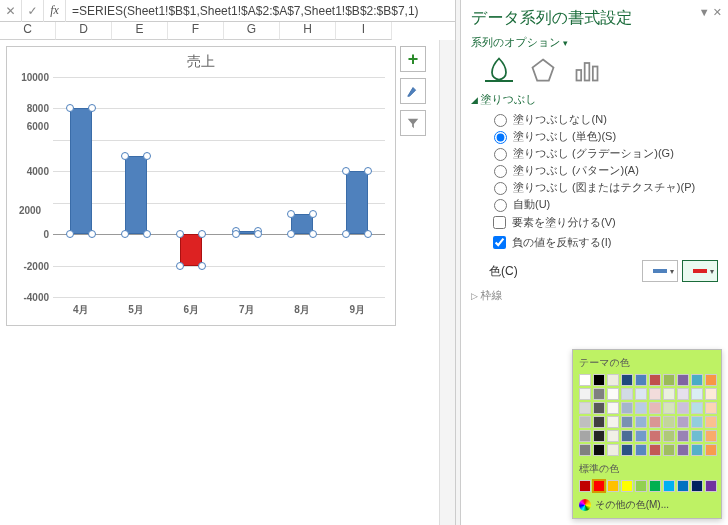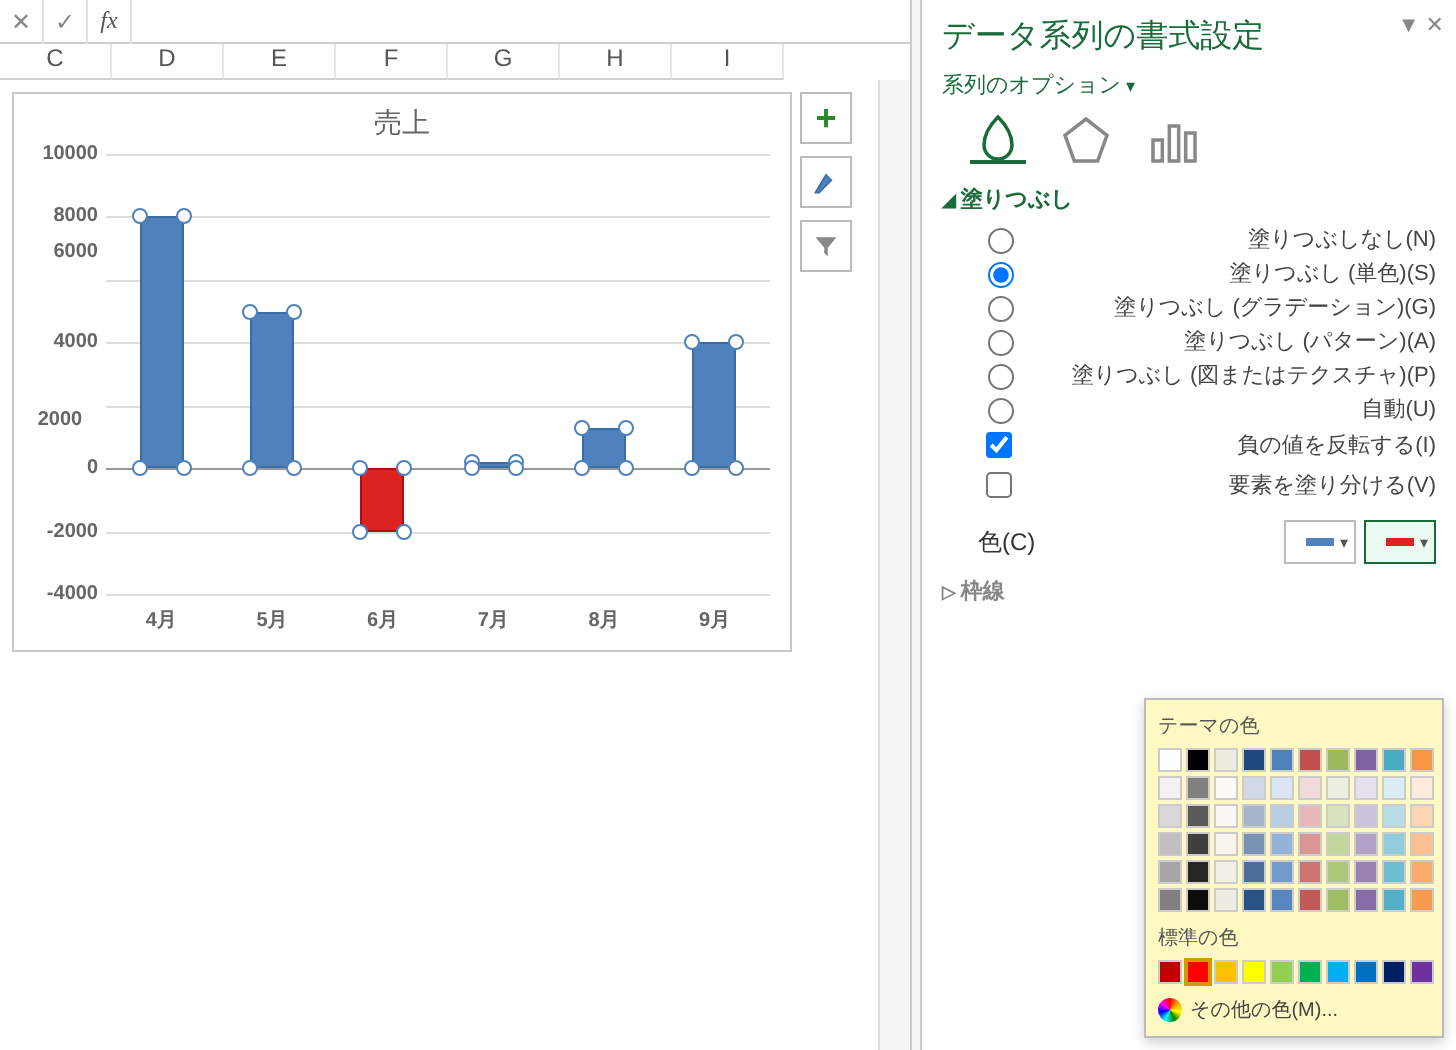--- a/index.html
+++ b/index.html
@@ -31,49 +31,50 @@
   .panel-title { color: #1a6b3a; font-size: 16px; margin: 2px 0 6px; }
   .panel-close { position: absolute; top: 6px; right: 6px; font-size: 11px; color: #888; }
   .series-opt { color: #1a6b3a; font-size: 11px; margin-bottom: 8px; }
   .series-opt::after { content: " ▾"; font-size: 9px; }
   .type-icons { display: flex; gap: 16px; margin: 4px 0 10px 14px; }
   .type-ico { width: 28px; height: 24px; display: flex; align-items: center; justify-content: center; }
   .type-ico.active { border-bottom: 2px solid #1a6b3a; }
   .type-ico svg { stroke: #888; fill: none; stroke-width: 1.5; }
   .type-ico.active svg { stroke: #1a6b3a; }
   .sect { margin: 4px 0 6px; }
-  .sect-head { color: #1a6b3a; font-size: 11px; font-weight: bold; margin-bottom: 4px; }
+  .sect-head { color: #1a6b3a; font-size: 11px; font-weight: normal; margin-bottom: 4px; }
   .sect-head::before { content: "◢ "; font-size: 9px; }
   .sect-head.collapsed::before { content: "▷ "; color: #888; }
-  .radio-row, .check-row { display: flex; align-items: center; margin: 1px 0 1px 18px; font-size: 11px; color: #444; justify-content: space-between; }
+  .radio-row, .check-row { display: flex; align-items: center; margin: 1px 0 1px 18px; font-size: 11px; color: #444; }
   .radio-row input, .check-row input { margin-right: 6px; }
   .color-row { display: flex; align-items: center; justify-content: space-between; margin: 8px 0 4px 18px; }
   .color-btns { display: flex; gap: 4px; }
   .cbtn { width: 36px; height: 22px; border: 1px solid #bbb; display: flex; align-items: center; justify-content: center; position: relative; }
   .cbtn .bar-ico { width: 14px; height: 4px; background: #4f81bd; }
   .cbtn.neg { background: #eafaf0; border-color: #1a6b3a; }
   .cbtn.neg .bar-ico { background: #d22; }
   .cbtn::after { content: "▾"; font-size: 8px; position: absolute; right: 3px; color: #555; }
   .trans-row { display: flex; align-items: center; margin: 4px 0 4px 18px; font-size: 11px; color: #444; gap: 8px; }
-  .color-popup { position: absolute; bottom: 6px; right: 6px; width: 150px; border: 1px solid #bbb; background: #fef9c3; box-shadow: 0 2px 6px rgba(0,0,0,0.2); padding: 6px; }
+  .color-popup { position: absolute; bottom: 6px; right: 6px; width: 150px; border: 1px solid #bbb; background: #bef264; box-shadow: 0 2px 6px rgba(0,0,0,0.2); padding: 6px; }
   .pop-label { font-size: 10px; color: #555; margin-bottom: 4px; }
   .swatch-grid { display: grid; grid-template-columns: repeat(10, 12px); gap: 2px; margin-bottom: 6px; }
   .swatch { width: 12px; height: 12px; border: 1px solid #ccc; }
   .std-row { display: grid; grid-template-columns: repeat(10, 12px); gap: 2px; margin-bottom: 6px; }
   .std-row .sel { outline: 2px solid #d49a00; outline-offset: -1px; }
   .more { font-size: 10px; color: #444; display: flex; align-items: center; gap: 4px; }
   .more-ico { width: 12px; height: 12px; background: conic-gradient(red,orange,yellow,green,cyan,blue,magenta,red); border-radius: 50%; }
 </style>
 </head>
 <body>
 
 <div class="formula-bar">
   <div class="fb-btn">✕</div>
   <div class="fb-btn">✓</div>
   <div class="fb-btn fx">fx</div>
+  <div class="fb-text">=SERIES(Sheet1!$B$1,Sheet1!$A$2:$A$7,Sheet1!$B$2:$B$7,1)</div>
 </div>
 
 <div class="main">
   <div class="sheet">
     <div class="col-headers">
       <div class="col-h">C</div>
       <div class="col-h">D</div>
       <div class="col-h">E</div>
       <div class="col-h">F</div>
       <div class="col-h">G</div>
@@ -203,26 +204,26 @@
         </label>
       <label class="radio-row">
           <input type="radio" name="fill" style="">
           <span>塗りつぶし (図またはテクスチャ)(P)</span>
         </label>
       <label class="radio-row">
           <input type="radio" name="fill" style="">
           <span>自動(U)</span>
         </label>
       <label class="check-row">
+          <input type="checkbox" style="">
+          <span>要素を塗り分ける(V)</span>
+        </label>
+      <label class="check-row">
           <input type="checkbox" checked="" style="">
           <span>負の値を反転する(I)</span>
-        </label>
-      <label class="check-row">
-          <input type="checkbox" style="">
-          <span>要素を塗り分ける(V)</span>
         </label>
 
       <div class="color-row">
         <span>色(C)</span>
         <div class="color-btns">
           <div class="cbtn">
               <div class="bar-ico"></div>
             </div>
           <div class="cbtn neg">
               <div class="bar-ico"></div>

